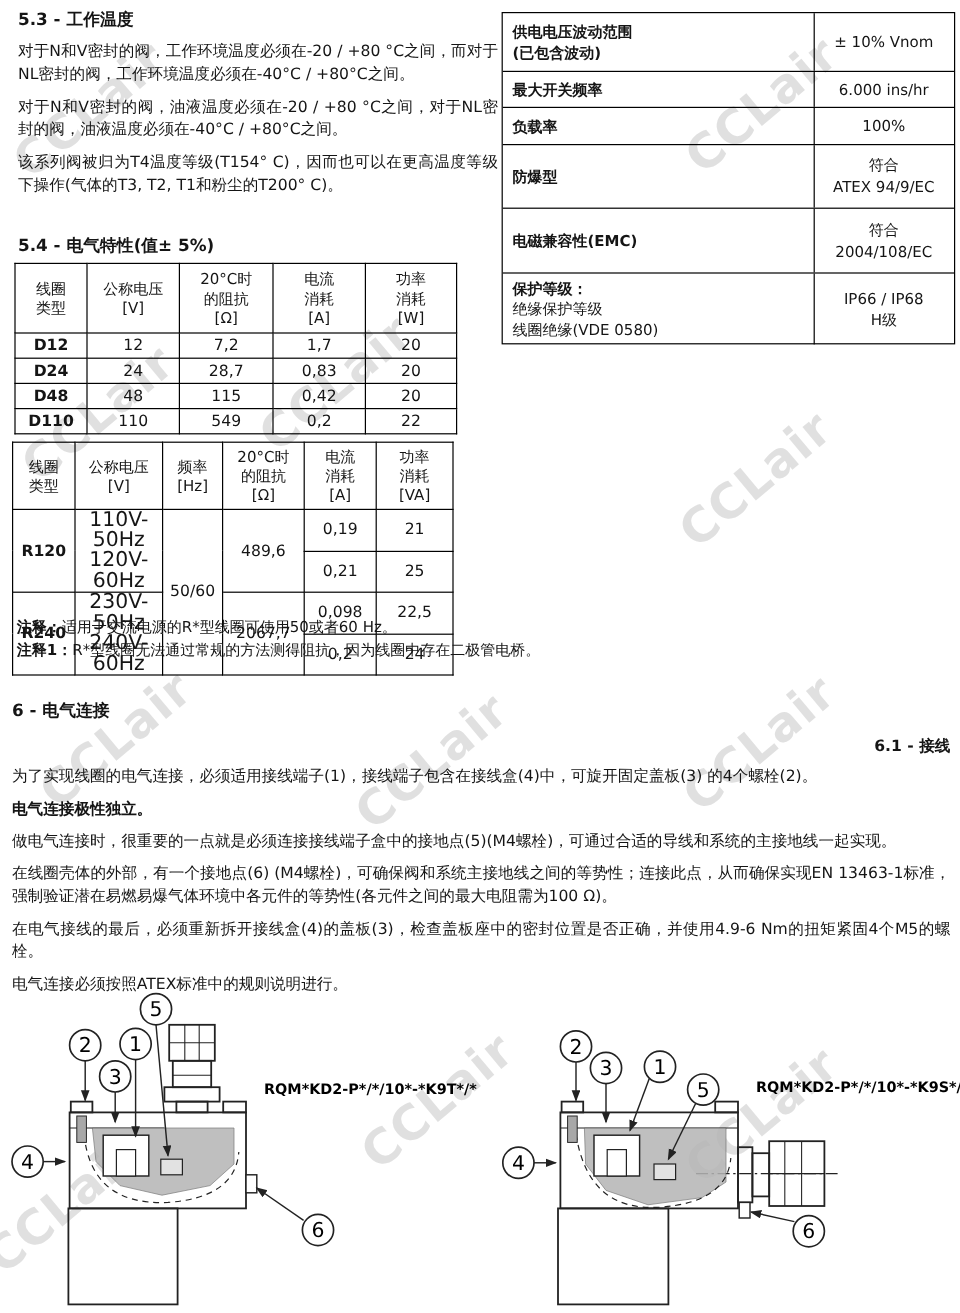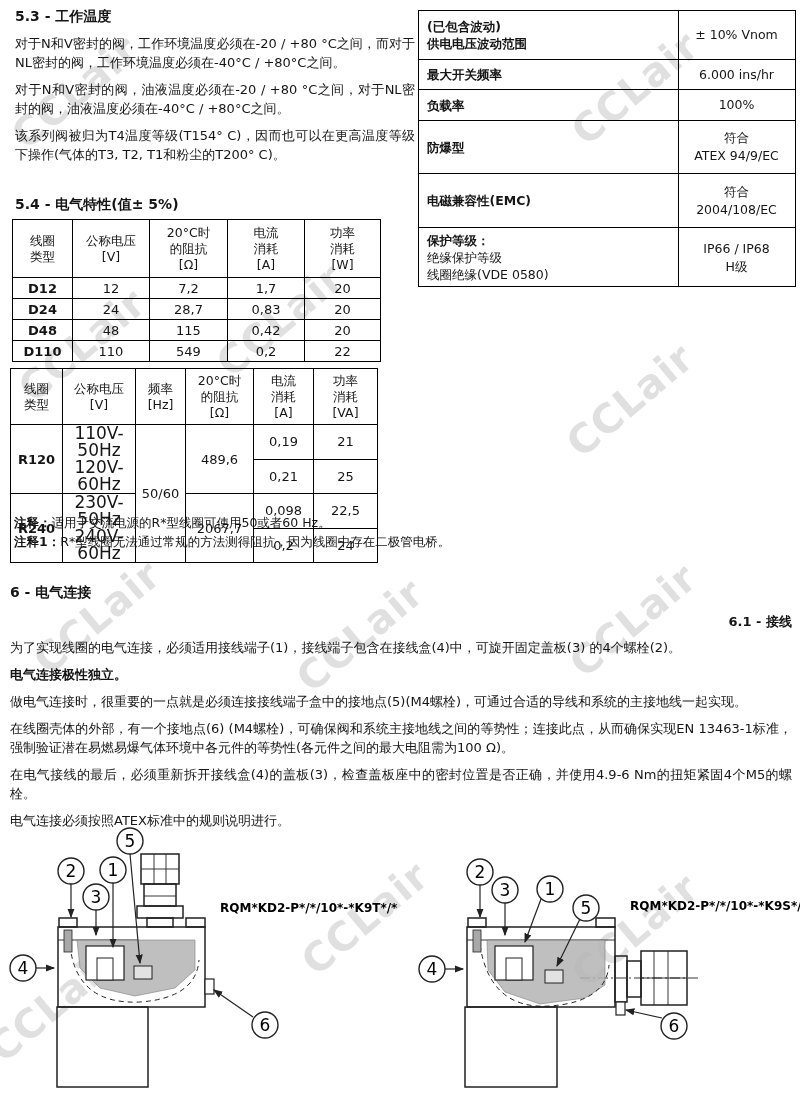--- a/index.html
+++ b/index.html
@@ -86,22 +86,22 @@
   <div id="sec53" class="layer">
     <div class="h-sec">5.3 - 工作温度</div>
     <p class="para">对于N和V密封的阀，工作环境温度必须在-20 / +80 °C之间，而对于NL密封的阀，工作环境温度必须在-40°C / +80°C之间。</p>
     <p class="para">对于N和V密封的阀，油液温度必须在-20 / +80 °C之间，对于NL密封的阀，油液温度必须在-40°C / +80°C之间。</p>
     <p class="para">该系列阀被归为T4温度等级(T154° C)，因而也可以在更高温度等级下操作(气体的T3, T2, T1和粉尘的T200° C)。</p>
   </div>
 
   <div id="spec-table" class="layer">
     <div class="spec-row r1">
       <div class="spec-label">
+        <span>供电电压波动范围</span>
         <span>(已包含波动)</span>
-        <span>供电电压波动范围</span>
       </div>
       <div class="spec-value">
           <span>± 10% Vnom</span>
         </div>
     </div>
     <div class="spec-row r2">
       <div class="spec-label">
           <span>最大开关频率</span>
         </div>
       <div class="spec-value">

